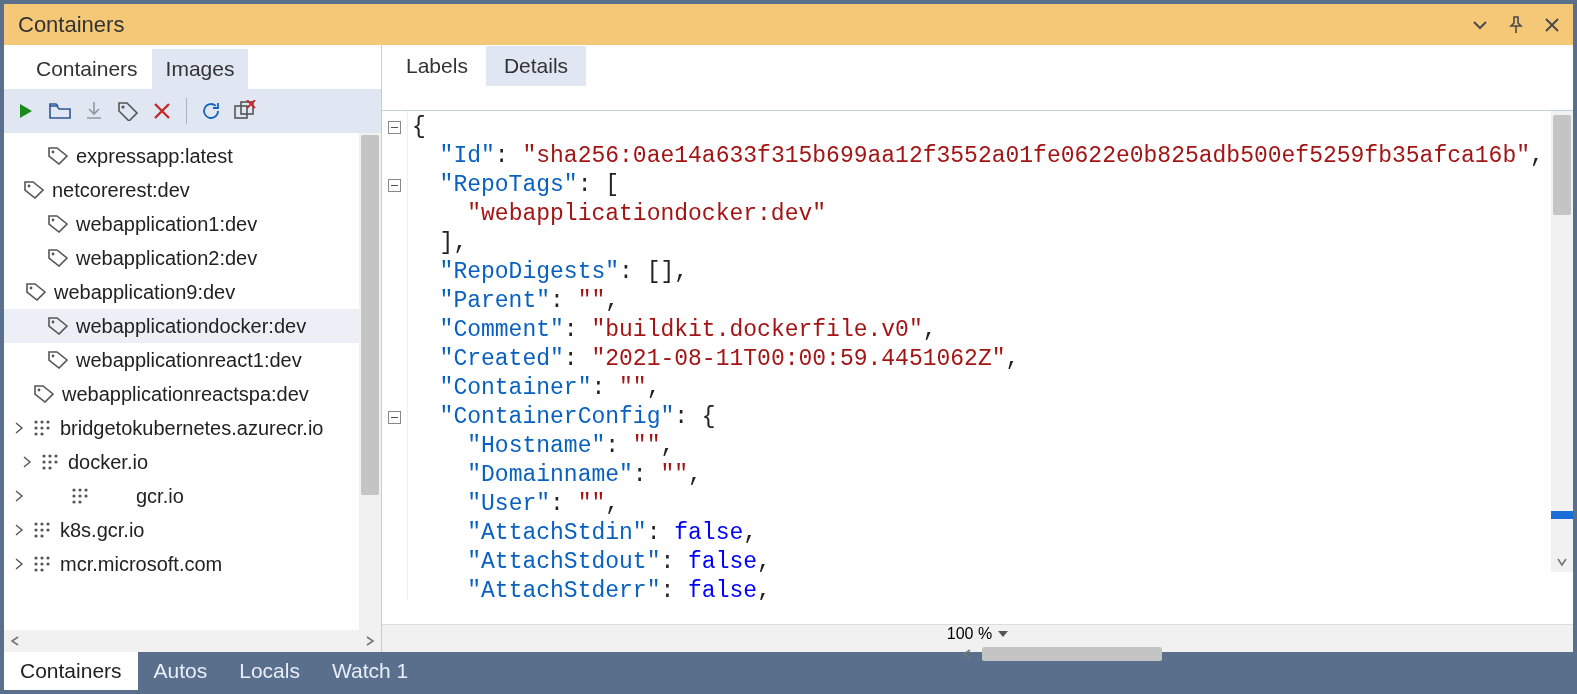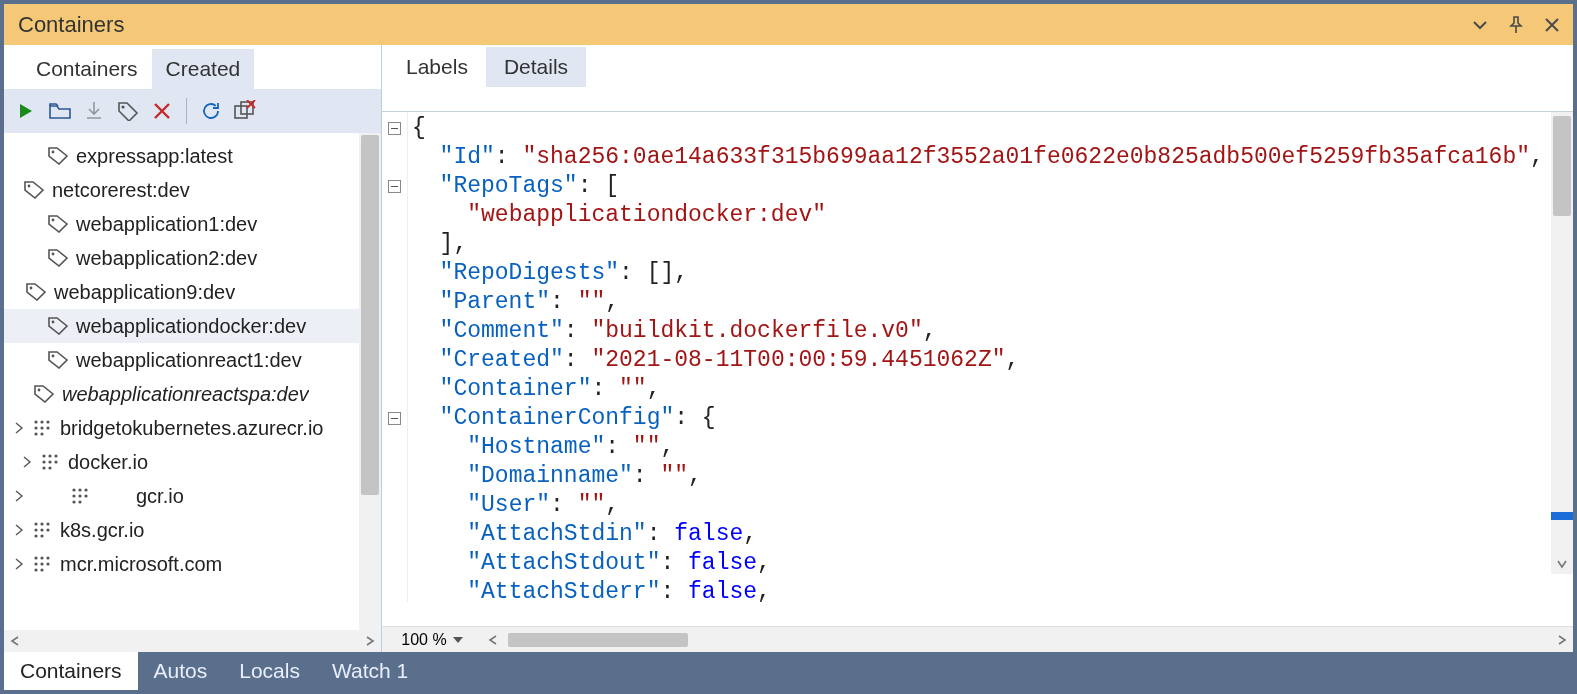--- a/index.html
+++ b/index.html
@@ -57,21 +57,21 @@
   .s { color:#a31515; } 
   .p { color:#222; }    
   .b { color:#0000ff; } 
 
   .editor-vscroll { position:absolute; right:0; top:0; bottom:28px; width:22px; background:#f1f1f1; }
   .editor-vscroll .thumb { position:absolute; left:2px; right:2px; top:4px; height:100px; background:#c4c4c4; border-radius:2px; }
   .editor-vscroll .up, .editor-vscroll .down { position:absolute; left:0; right:0; height:20px; display:flex; align-items:center; justify-content:center; }
   .editor-vscroll .down { bottom:0; }
   .editor-mark { position:absolute; right:0; width:22px; height:8px; background:#1a6dd6; }
 
-  .editor-bottombar { height:28px; background:#f1f1f1; display:flex; align-items:center; border-top:1px solid #ddd; }
+  .editor-bottombar { height:28px; background:#f1f1f1; display:flex; align-items:center; border-top:1px solid #ddd;flex-direction:column; }
   .zoom { width:100px; display:flex; align-items:center; justify-content:center; font-size:16px; gap:6px; }
   .zoom .dd { width:0;height:0;border-left:5px solid transparent;border-right:5px solid transparent;border-top:6px solid #555; }
   .editor-hscroll { flex:1; position:relative; display:flex; align-items:center; height:100%;}
   .editor-hscroll .arrow { width:22px; height:22px; display:flex; align-items:center; justify-content:center; }
   .editor-hscroll .track { flex:1; height:18px; background:#f1f1f1; position:relative; }
   .editor-hscroll .thumb { position:absolute; left:4px; top:2px; height:14px; width:180px; background:#c4c4c4; border-radius:2px; }
 
   
   .statusbar { background:#5a6f8c; height:40px; display:flex; align-items:stretch; }
   .status-tab { color:#e8eefc; font-size:21px; padding: 0 16px; display:flex; align-items:center; cursor:pointer; }
@@ -101,21 +101,21 @@
         </svg>
     </span>
   </div>
 </div>
 
 <div class="main">
 
   <div class="left">
     <div class="top-tabs">
       <div class="top-tab">Containers</div>
-      <div class="top-tab active">Created</div>
+      <div class="top-tab active">Images</div>
     </div>
     <div class="toolbar">
       <span class="tbtn">
         <svg width="18" height="18" viewBox="0 0 18 18">
             <path d="M3 2 L15 9 L3 16 Z" fill="#1a8a1a"></path>
           </svg>
       </span>
       <span class="tbtn">
         <svg width="22" height="18" viewBox="0 0 22 18">
             <path d="M1 4 h7 l2 3 h11 v9 H1 Z" fill="none" stroke="#2b5797" stroke-width="1.6"></path>
@@ -211,21 +211,21 @@
             </div>
             <div class="tree-row" style="padding-left: 42px;">
               <span class="ico">
                 <svg width="22" height="18" viewBox="0 0 22 18">
                   <path d="M1 1 h8 l10 8 l-8 8 l-10 -8 z" fill="none" stroke="#555" stroke-width="1.6"></path>
                   <circle cx="5" cy="5" r="1.4" fill="#555"></circle>
                 </svg>
               </span>
               <span class="txt">webapplicationreact1:dev</span>
             </div>
-            <div class="tree-row" style=" font-style: italic;">
+            <div class="tree-row" style="">
               <span class="ico">
                 <svg width="22" height="18" viewBox="0 0 22 18">
                   <path d="M1 1 h8 l10 8 l-8 8 l-10 -8 z" fill="none" stroke="#555" stroke-width="1.6"></path>
                   <circle cx="5" cy="5" r="1.4" fill="#555"></circle>
                 </svg>
               </span>
               <span class="txt">webapplicationreactspa:dev</span>
             </div>
             <div class="tree-row" style="padding-left: 4px;">
               <span class="expander">

